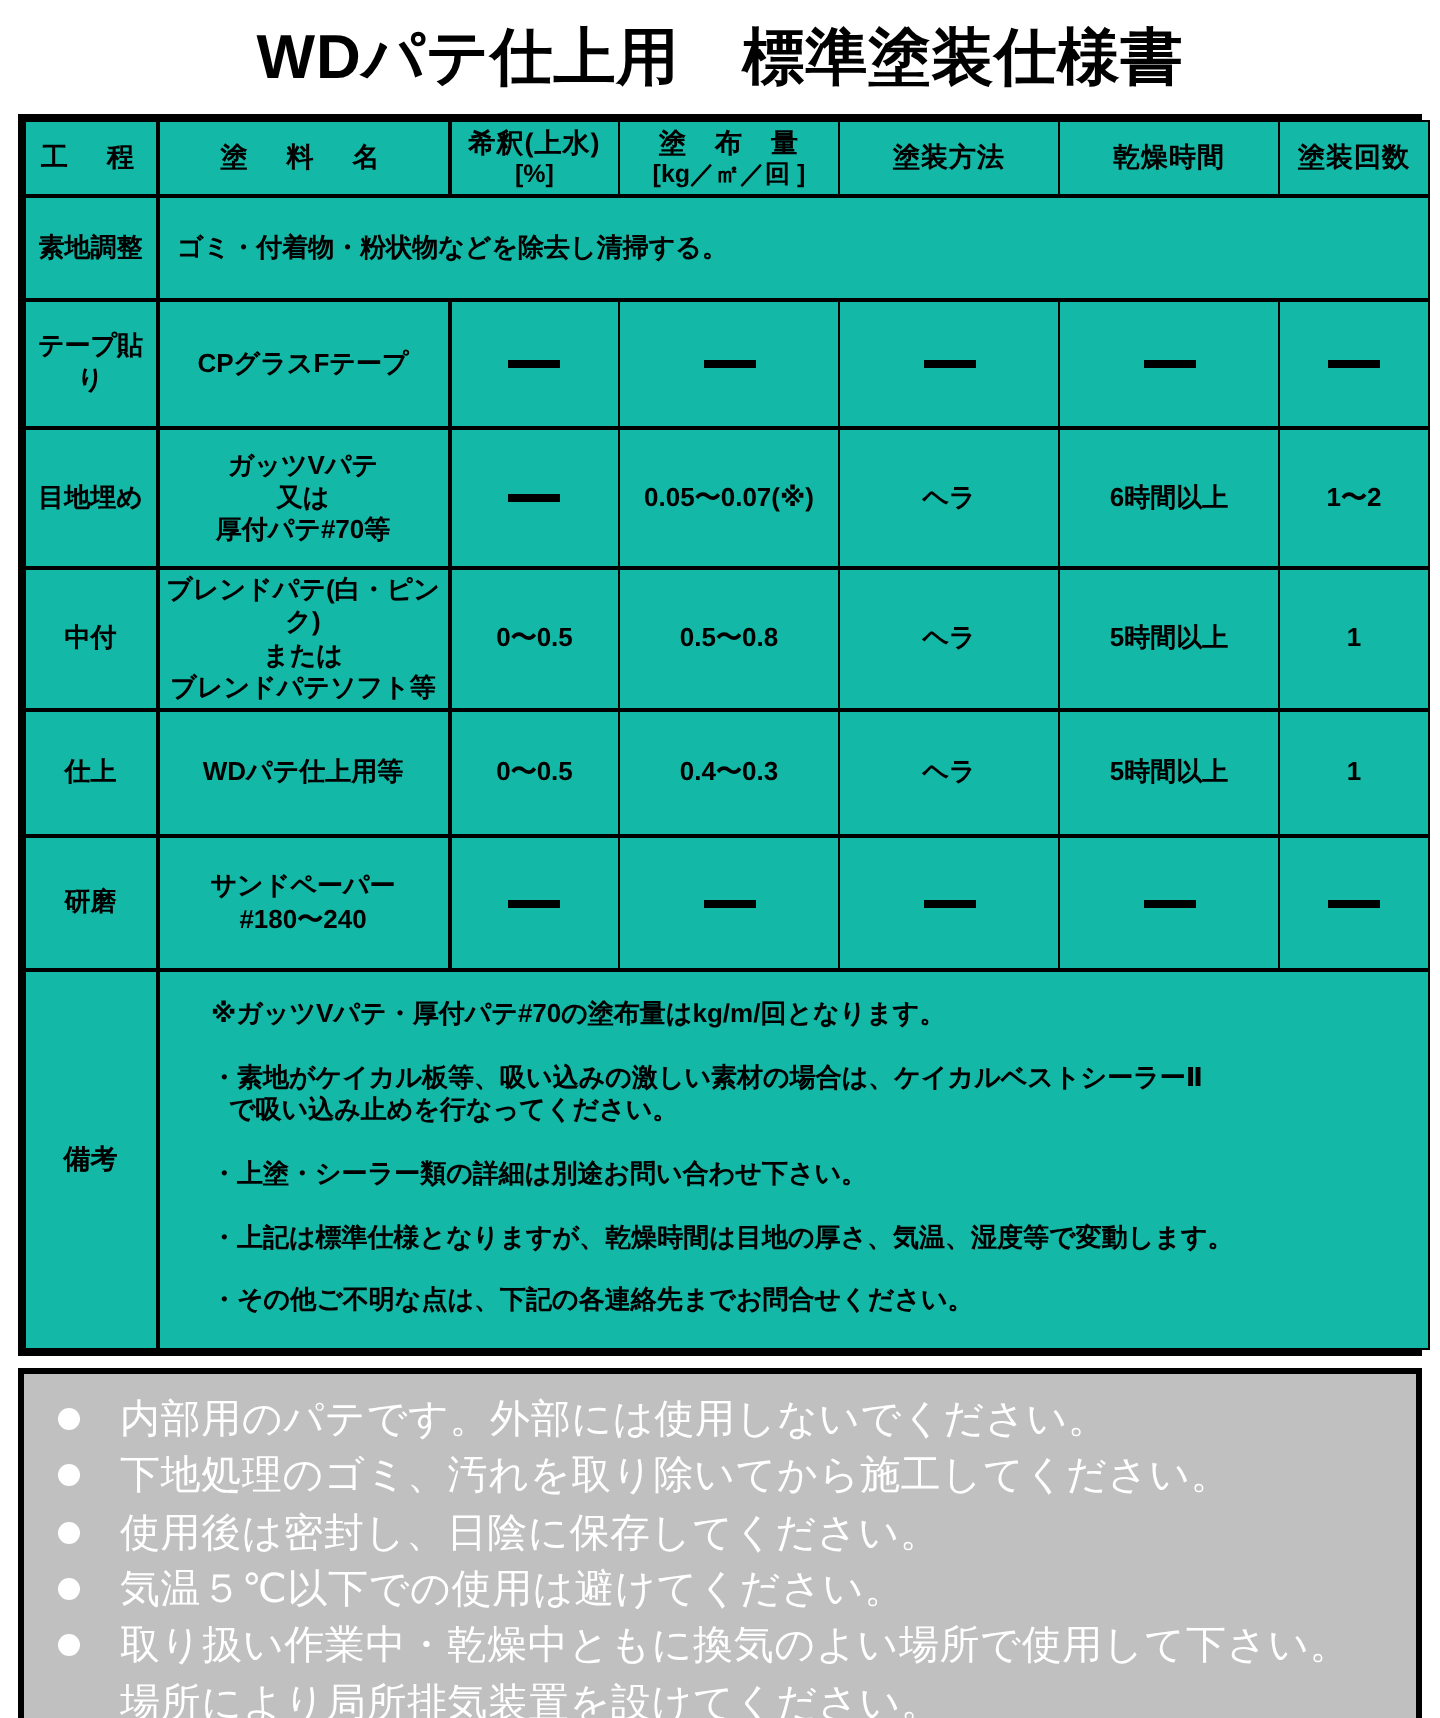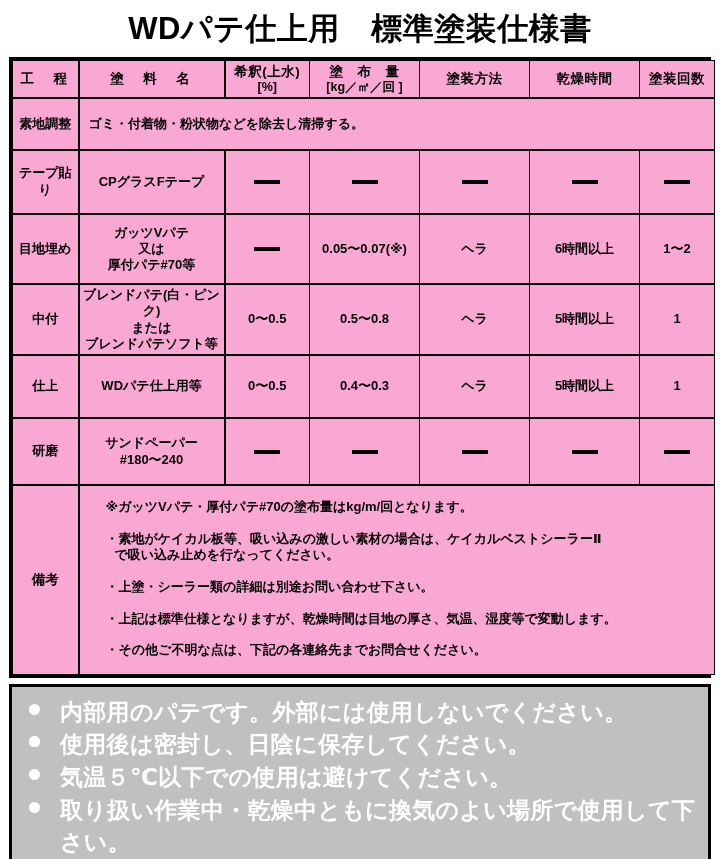--- a/index.html
+++ b/index.html
@@ -46,21 +46,21 @@
     table-layout: fixed;
   }
   table.spec td, table.spec th {
     border: 1px solid #000;
     text-align: center;
     vertical-align: middle;
     padding: 2px 2px;
     font-weight: bold;
     font-size: 13px;
     line-height: 1.28;
-    background: #f9a8d4;
+    background: #14b8a6;
   }
   
   table.spec th {
     border-bottom: 2px solid #000;
     font-size: 13.5px;
     letter-spacing: 0.5px;
     height: 32px;
   }
   table.spec tr.data-row td {
     border-top: 2px solid #000;
@@ -156,22 +156,22 @@
     margin-bottom: 9px;
   }
   ul.caution-list {
     list-style: none;
     margin: 0;
     padding: 0;
   }
   ul.caution-list li {
     position: relative;
     padding-left: 36px;
-    font-size: 23px;
-    font-weight: bold;
+    font-size: 20px;
+    font-weight: normal;
     line-height: 1.42;
     letter-spacing: 0.3px;
   }
   ul.caution-list li .bullet {
     position: absolute;
     left: 5px;
     top: 8px;
     width: 11px;
     height: 11px;
     border-radius: 50%;
@@ -315,20 +315,21 @@
   </div>
 
   <div class="caution-box">
     <ul class="caution-list">
       <li>
         <span class="bullet"></span>
         <span>内部用のパテです。外部には使用しないでください。</span>
       </li>
       <li>
         <span class="bullet"></span>
+        <span>下地処理のゴミ、汚れを取り除いてから施工してください。</span>
       </li>
       <li>
         <span class="bullet"></span>
         <span>使用後は密封し、日陰に保存してください。</span>
       </li>
       <li>
         <span class="bullet"></span>
         <span>気温５℃以下での使用は避けてください。</span>
       </li>
       <li>

